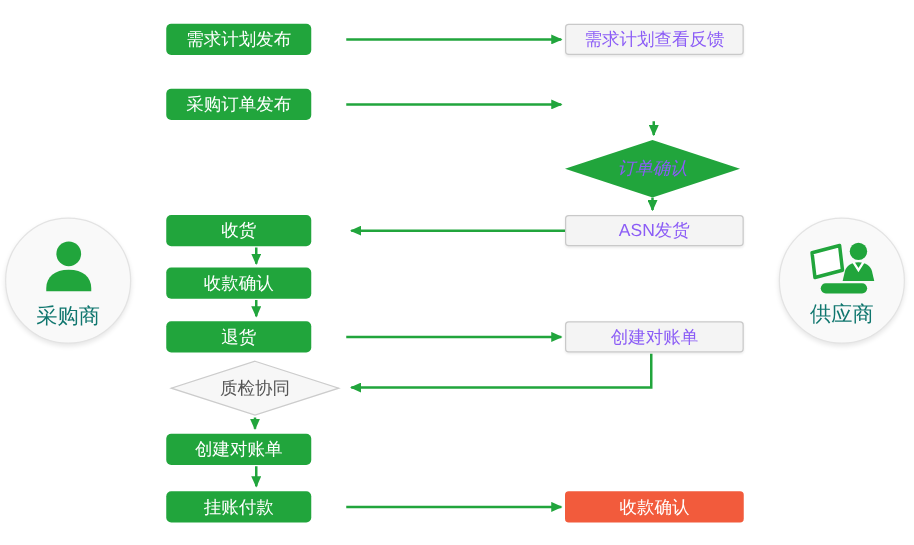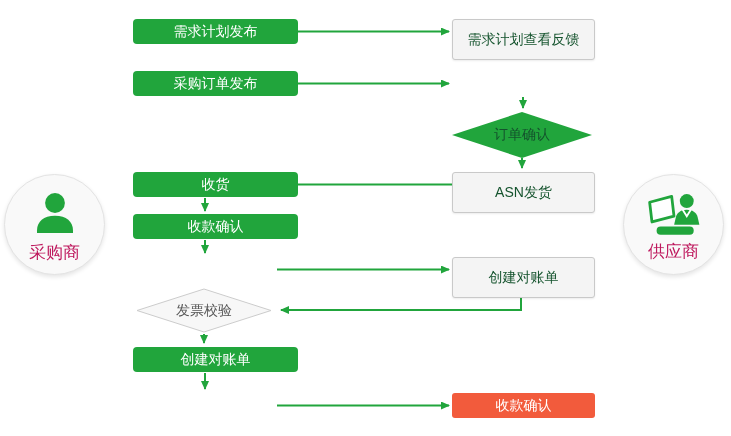--- a/index.html
+++ b/index.html
@@ -5,38 +5,38 @@
   html,body{margin:0;padding:0;background:#ffffff;}
   .stage{
     position:relative;width:731px;height:436px;background:#ffffff;overflow:hidden;
     font-family:"Liberation Sans","DejaVu Sans",sans-serif;
   }
   .edges{position:absolute;left:0;top:0;z-index:0;}
   .node{
     position:absolute;display:flex;align-items:center;justify-content:center;
     box-sizing:border-box;font-size:14px;z-index:1;white-space:nowrap;
   }
-  .green-box{width:165px;height:25px;background:#21a53c;color:#ffffff;border-radius:4px;}
+  .green-box{width:116px;height:25px;background:#21a53c;color:#ffffff;border-radius:4px;}
   .white-box{
-    width:143px;height:41px;background:#f4f4f4;color:#14532d;
+    width:143px;height:25px;background:#f4f4f4;color:#8b5cf6;
     border:1px solid #c9c9c9;border-radius:3px;box-shadow:0 1px 2px rgba(0,0,0,.08);
   }
   .red-box{width:143px;height:25px;background:#f25b3c;color:#ffffff;border-radius:3px;}
   .diamond{background:transparent;}
   .diamond svg.shape{position:absolute;left:0;top:0;}
   .diamond .dlabel{position:relative;z-index:1;}
-  .diamond.green .dlabel{color:#14532d;}
+  .diamond.green .dlabel{color:#8b5cf6;font-style:italic;}
   .diamond.gray .dlabel{color:#555555;}
   .actor{
     position:absolute;width:99px;height:99px;border-radius:50%;
     background:#f9f9f9;border:1px solid #e3e3e3;box-shadow:0 2px 4px rgba(0,0,0,.10);
     display:flex;flex-direction:column;align-items:center;justify-content:center;
     gap:1px;z-index:1;
   }
-  .actor .alabel{font-size:17px;color:#be185d;line-height:1;margin-top:2px;}
+  .actor .alabel{font-size:17px;color:#0f766e;line-height:1;margin-top:2px;}
   .actor .aicon{display:block;}
 </style>
 </head>
 <body>
 
 <div class="stage">
 
   <svg class="edges" width="731" height="436">
     <defs>
       <marker id="ah" markerUnits="userSpaceOnUse" markerWidth="9" markerHeight="8" refX="8" refY="4" orient="auto">
@@ -83,30 +83,36 @@
   </div>
   <div class="node green-box" style="left:133px;top:71px">
     <span>采购订单发布</span>
   </div>
   <div class="node green-box" style="left:133px;top:172px">
     <span>收货</span>
   </div>
   <div class="node green-box" style="left:133px;top:214px">
     <span>收款确认</span>
   </div>
+  <div class="node green-box" style="left:133px;top:257px">
+    <span>退货</span>
+  </div>
 
   <div class="node diamond gray" style="left:135px;top:288px;width:138px;height:45px">
     <svg class="shape" width="138" height="45">
       <polygon points="69,1 136,22.5 69,44 2,22.5" fill="#f7f7f7" stroke="#cccccc" stroke-width="1"></polygon>
     </svg>
-    <span class="dlabel">发票校验</span>
+    <span class="dlabel">质检协同</span>
   </div>
 
   <div class="node green-box" style="left:133px;top:347px">
     <span>创建对账单</span>
+  </div>
+  <div class="node green-box" style="left:133px;top:393px">
+    <span>挂账付款</span>
   </div>
 
   <div class="node white-box" style="left:452px;top:19px">
     <span>需求计划查看反馈</span>
   </div>
 
   <div class="node diamond green" style="left:452px;top:112px;width:140px;height:46px">
     <svg class="shape" width="140" height="46">
       <polygon points="70,0 140,23 70,46 0,23" fill="#21a53c"></polygon>
     </svg>

